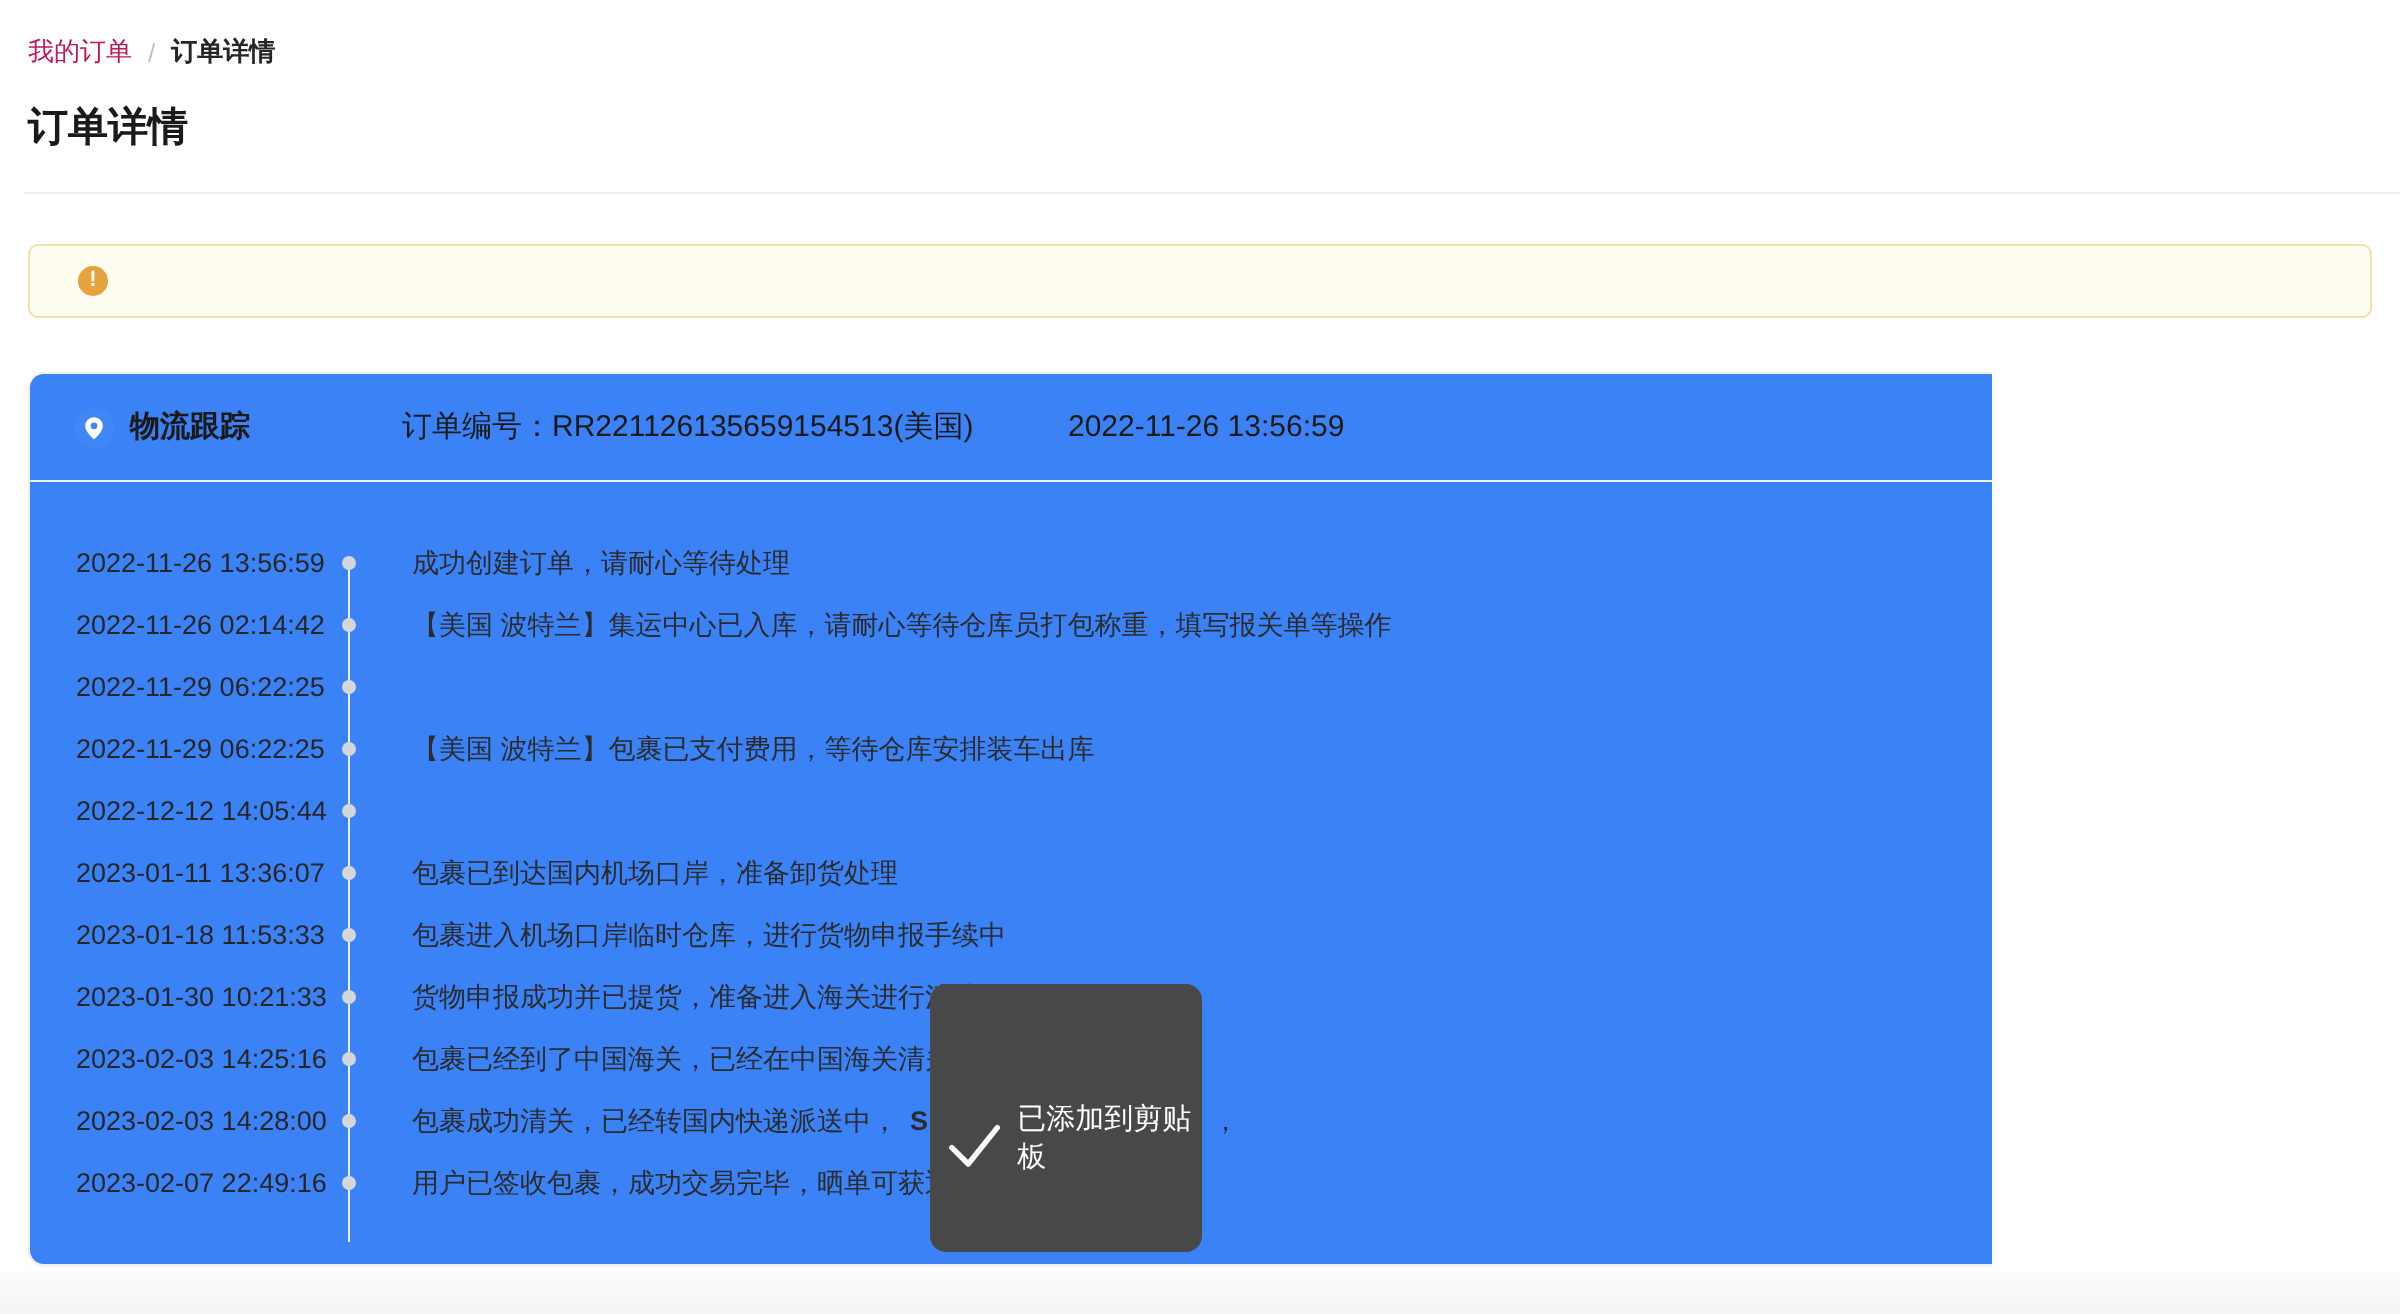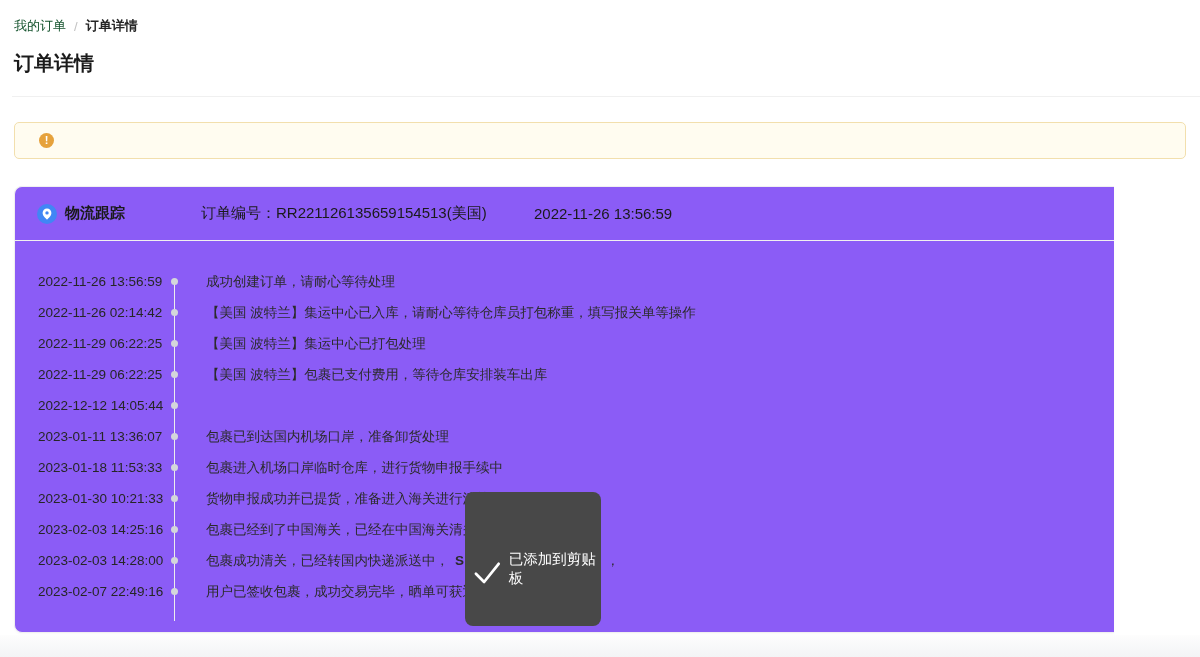--- a/index.html
+++ b/index.html
@@ -3,37 +3,37 @@
 <meta charset="utf-8">
 <style>
   * { margin:0; padding:0; box-sizing:border-box; }
   html,body { width:1200px; height:657px; background:#fff;
     font-family:"Liberation Sans","DejaVu Sans",sans-serif; color:#262626;
     overflow:hidden; position:relative; }
 
   
   .breadcrumb { position:absolute; left:14px; top:17px; font-size:13px; color:#9a9a9a;
     display:flex; align-items:center; gap:8px; }
-  .breadcrumb .crumb-link { color:#14532d; cursor:pointer; }
+  .breadcrumb .crumb-link { color:#be185d; cursor:pointer; }
   .breadcrumb .crumb-sep { color:#c2c2c2; }
   .breadcrumb .crumb-current { color:#262626; font-weight:600; }
   .page-title { position:absolute; left:14px; top:50px; font-size:20px; font-weight:600; color:#1a1a1a; }
   .top-divider { position:absolute; left:12px; right:0; top:96px; height:1px; background:#f0f0f0; }
 
   
   .alert { position:absolute; left:14px; right:14px; top:122px; height:37px;
     background:#fffcf0; border:1px solid #f2dfad; border-radius:5px;
     display:flex; align-items:center; padding-left:24px; }
   .alert-icon { width:15px; height:15px; border-radius:50%; background:#e6a23c; color:#fff;
     font-size:11px; font-weight:700; line-height:15px; text-align:center; flex:0 0 15px; }
   .alert-text { margin-left:9px; font-size:13px; color:#5c5348; }
 
   
-  .card { position:absolute; left:14px; top:186px; width:1100px; height:447px;
-    background:#8b5cf6; border:1px solid #f0f0f0; border-right:none; border-radius:8px 0 0 8px;
+  .card { position:absolute; left:14px; top:186px; width:982px; height:447px;
+    background:#3b82f6; border:1px solid #f0f0f0; border-right:none; border-radius:8px 0 0 8px;
     box-shadow:0 1px 3px rgba(0,0,0,0.03); }
   .card-header { position:relative; height:54px; border-bottom:1px solid #f0f0f0;
     display:flex; align-items:center; padding-left:22px; }
   .pin-badge { width:20px; height:20px; flex:0 0 20px; }
   .card-title { margin-left:8px; font-size:15px; font-weight:600; color:#1a1a1a; }
   .hdr-order { position:absolute; left:186px; font-size:15px; font-weight:500; color:#1a1a1a; }
   .hdr-time { position:absolute; left:519px; font-size:15px; font-weight:500; color:#1a1a1a; }
 
   
   .timeline { position:relative; padding-top:25px; }
@@ -90,21 +90,20 @@
         <span class="t-text"><span>成功创建订单，请耐心等待处理</span></span>
       </div>
       <div class="t-row">
         <span class="t-date">2022-11-26 02:14:42</span>
         <span class="t-dot"></span>
         <span class="t-text"><span>【美国 波特兰】集运中心已入库，请耐心等待仓库员打包称重，填写报关单等操作</span></span>
       </div>
       <div class="t-row">
         <span class="t-date">2022-11-29 06:22:25</span>
         <span class="t-dot"></span>
-        <span class="t-text"><span>【美国 波特兰】集运中心已打包处理</span></span>
       </div>
       <div class="t-row">
         <span class="t-date">2022-11-29 06:22:25</span>
         <span class="t-dot"></span>
         <span class="t-text"><span>【美国 波特兰】包裹已支付费用，等待仓库安排装车出库</span></span>
       </div>
       <div class="t-row">
         <span class="t-date">2022-12-12 14:05:44</span>
         <span class="t-dot"></span>
       </div>

